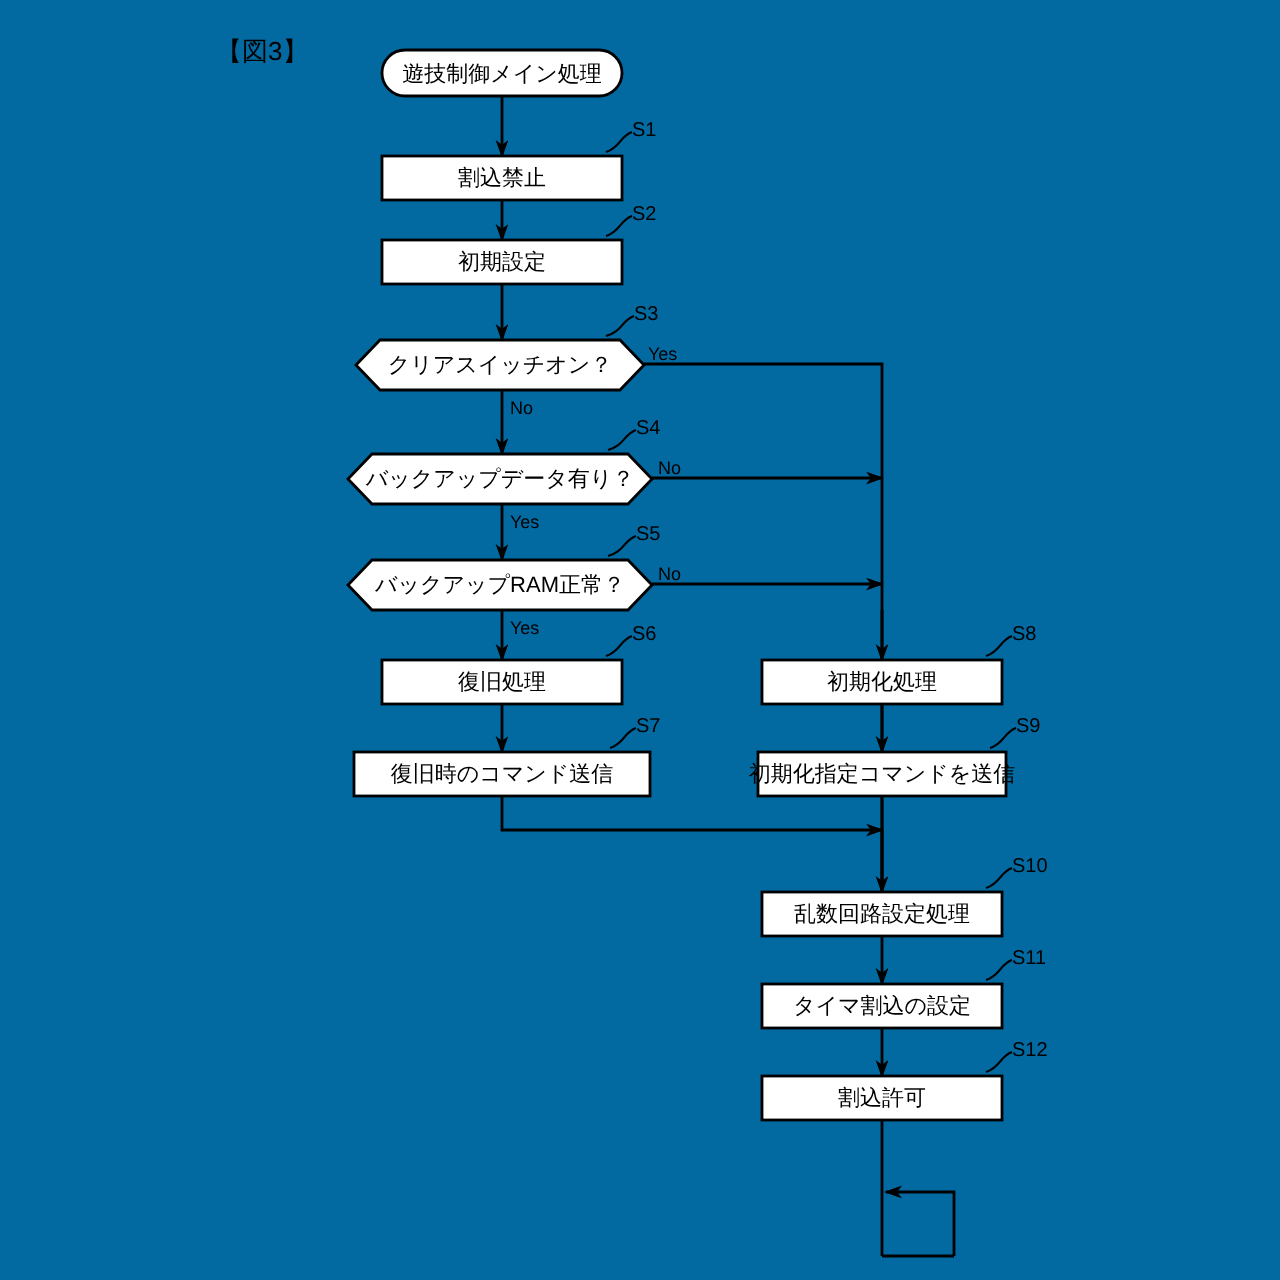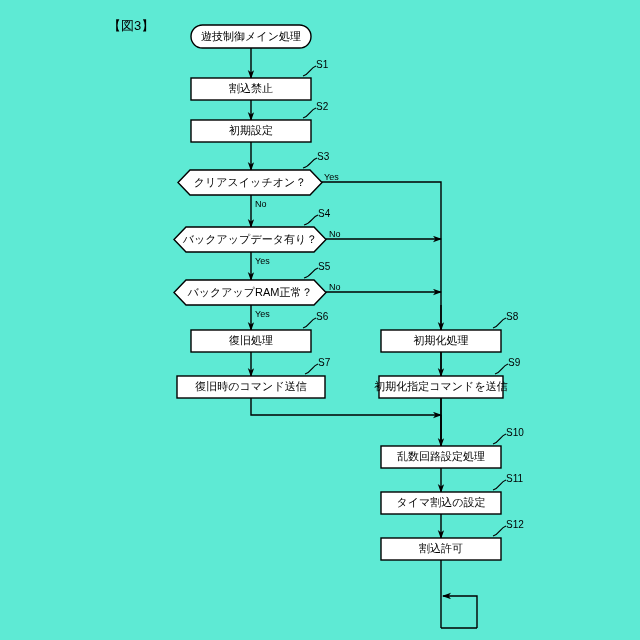--- a/index.html
+++ b/index.html
@@ -7,21 +7,21 @@
     padding: 0;
     background: #ffffff;
   }
   body {
     font-family: "Liberation Sans", "DejaVu Sans", sans-serif;
   }
   #canvas {
     position: relative;
     width: 640px;
     height: 640px;
-    background: #5eead4;
+    background: #0369a1;
     overflow: hidden;
   }
   #figure-svg {
     position: absolute;
     left: 0;
     top: 0;
     width: 640px;
     height: 640px;
   }
   .fig-label {

